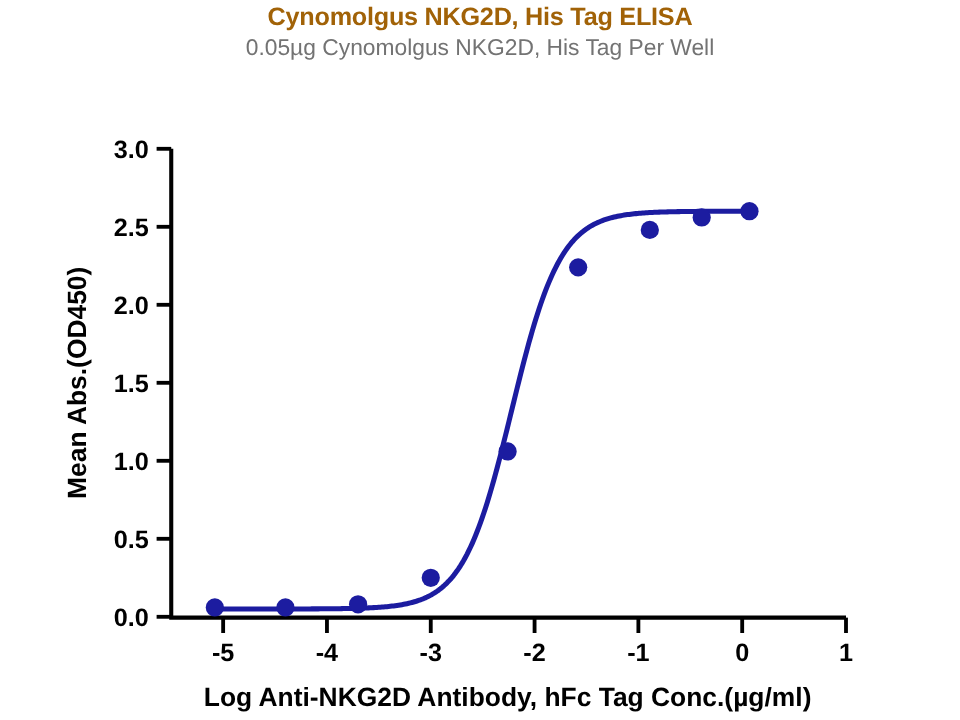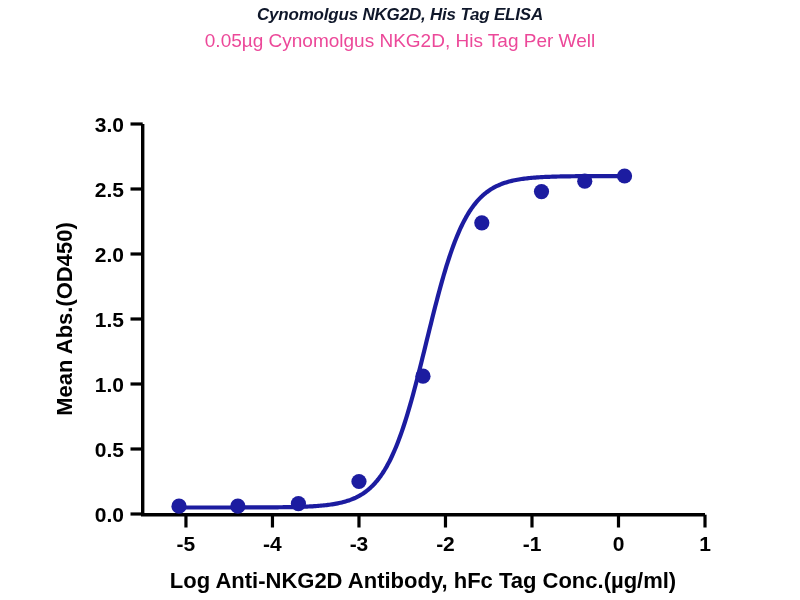--- a/index.html
+++ b/index.html
@@ -22,32 +22,31 @@
     height: 600px;
   }
   .titles {
     position: absolute;
     left: 0;
     top: 2px;
     width: 800px;
     text-align: center;
   }
   .chart-title {
-    font-size: 17px;
+    font-size: 21px;
     font-weight: bold;
-    color: #0f172a;
+    color: #a16207;
     letter-spacing: -0.2px;
     line-height: 26px;
     white-space: nowrap;
-    font-style: italic;
   }
   .chart-subtitle {
     font-size: 19px;
     font-weight: normal;
-    color: #ec4899;
+    color: #737373;
     line-height: 25px;
     white-space: nowrap;
   }
   svg#plot {
     position: absolute;
     left: 0;
     top: 0;
     width: 800px;
     height: 600px;
     display: block;

